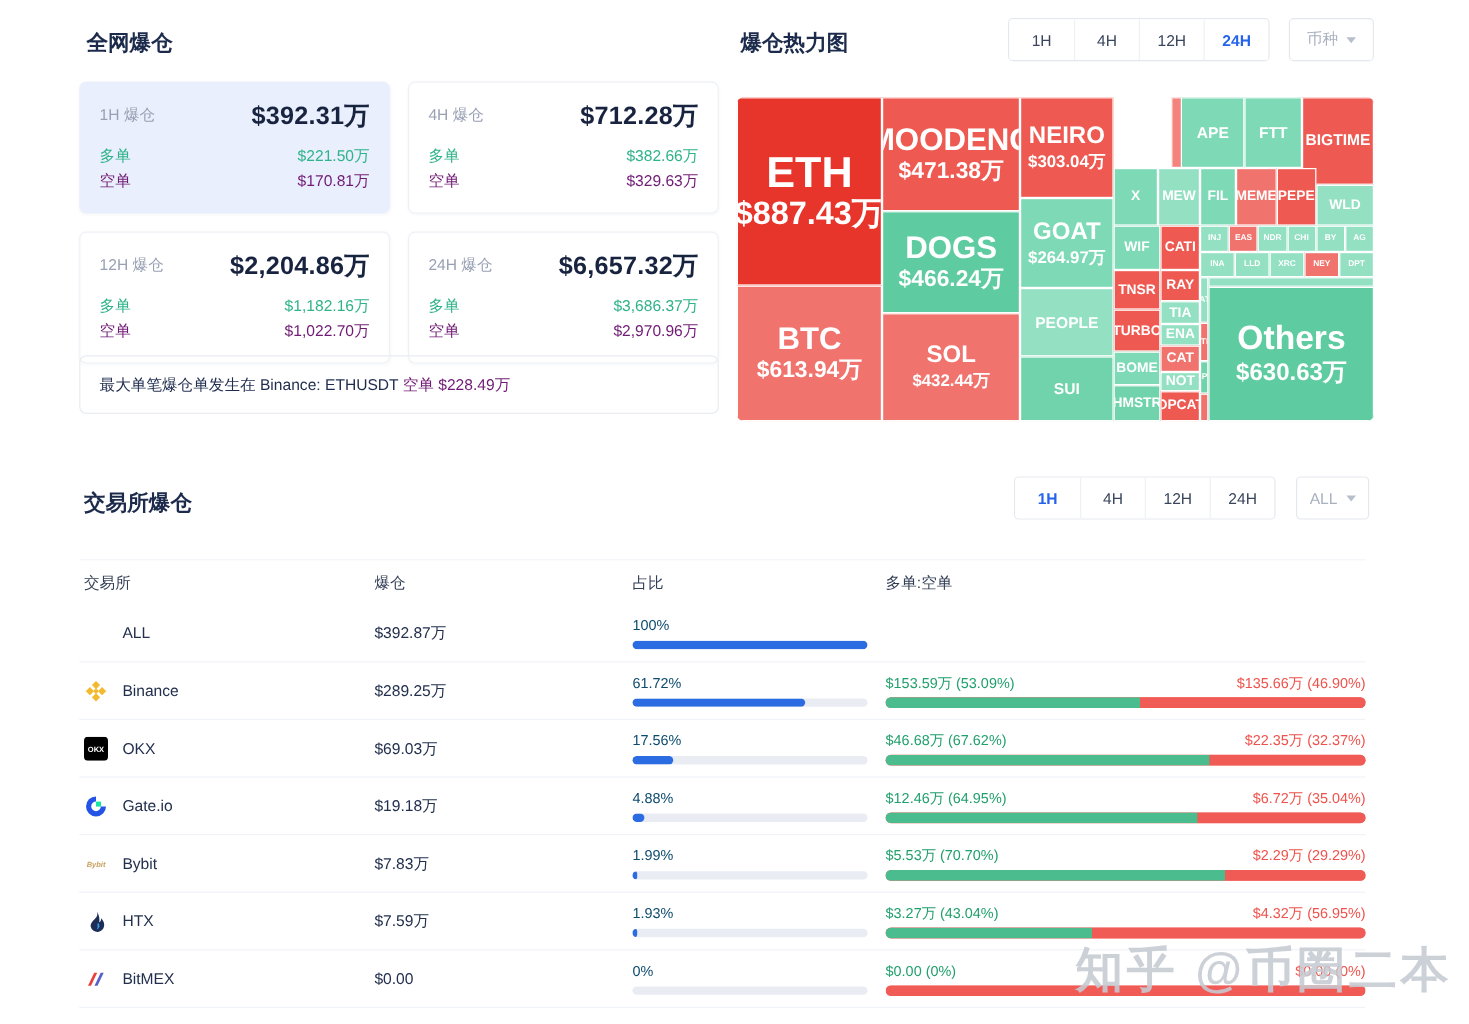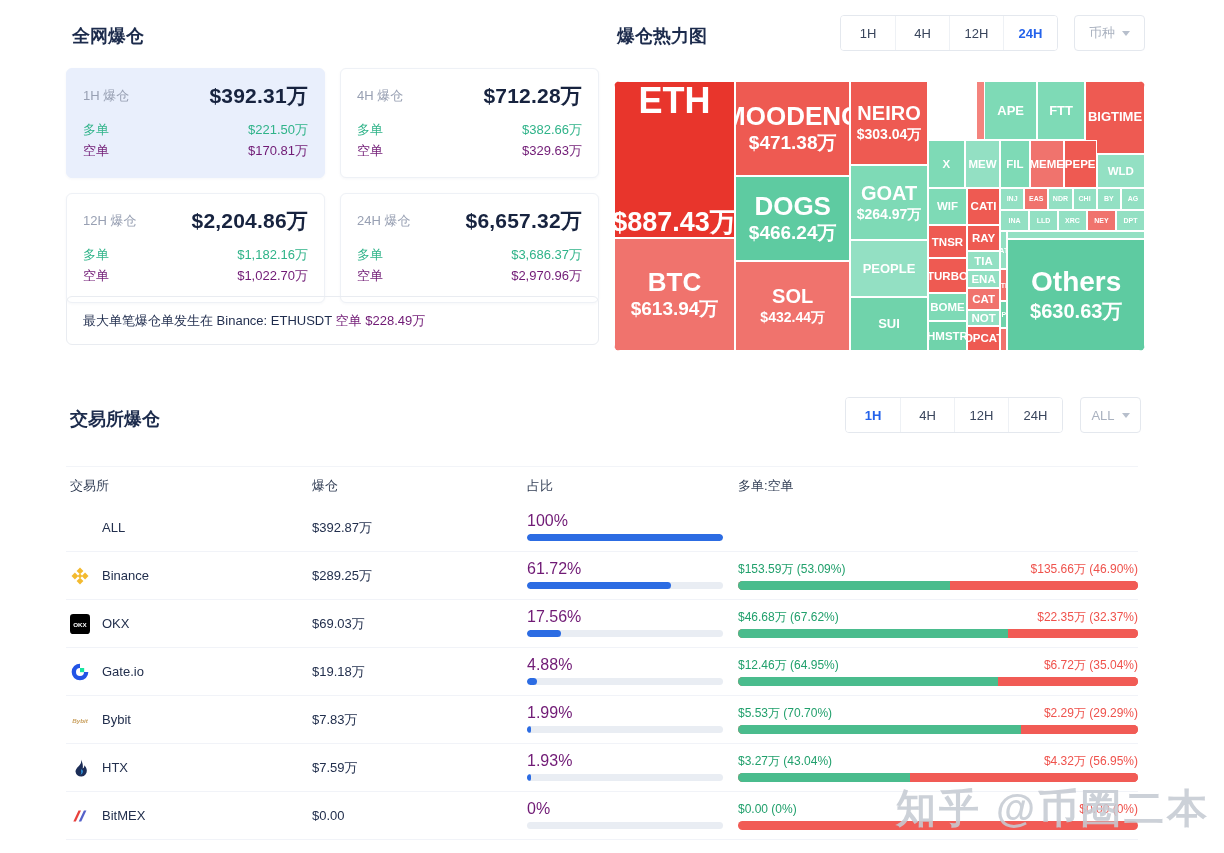--- a/index.html
+++ b/index.html
@@ -57,21 +57,21 @@
   
   .table { position:absolute; left:66px; top:466px; width:1072px; }
   .t-head, .t-row { display:grid; grid-template-columns:246px 215px 211px 400px; align-items:center; }
   .t-head { height:38px; font-size:13px; color:#333f56; border-top:1px solid #f2f4f8; }
   .t-head .h1 { padding-left:4px; }
   .t-row { height:48px; border-bottom:1px solid #f1f3f8; }
   .cell-name { display:flex; align-items:center; gap:12px; padding-left:4px; font-size:13px; color:#222f4d; }
   .exch-icon { width:20px; height:20px; display:inline-flex; align-items:center; justify-content:center; }
   .exch-icon svg { width:20px; height:20px; }
   .cell-liq { font-size:13px; color:#222f4d; }
-  .pct-label { font-size:16px; color:#701a75; line-height:14px; }
+  .pct-label { font-size:12px; color:#0c4a6e; line-height:14px; }
   .track { width:196px; height:7px; border-radius:4px; background:#e9edf3; margin-top:6px; overflow:hidden; }
   .fill { height:100%; background:#2c6ce3; border-radius:4px; }
   .ls-labels { display:flex; justify-content:space-between; font-size:12px; line-height:14px; }
   .ls-long { color:#21a06c; } .ls-short { color:#ef524c; }
   .ls-bar { height:9px; border-radius:5px; overflow:hidden; display:flex; margin-top:5px; background:#f15b55; }
   .ls-green { background:#4abc8d; height:100%; }
   .ls-red { flex:1; background:#f15b55; height:100%; }
 
   .watermark { position:absolute; left:896px; top:781px; font-size:40px; font-weight:600;
                letter-spacing:3px; color:#c6cbd3; opacity:.88; pointer-events:none; z-index:5; }
@@ -154,21 +154,21 @@
       <div class="tab">12H</div>
       <div class="tab active">24H</div>
     </div>
 
   <div class="dropdown" style="left:1074px; top:15px; width:71px;">
       <span>币种</span>
       <span class="caret"></span>
     </div>
 
   <div class="treemap">
-      <div class="tile r1 t-a" style="left: 0%; top: 0%; width: 22.8%; height: 58%; justify-content: space-between;">
+      <div class="tile r1 t-a" style="left: 0%; top: 0%; width: 22.8%; height: 58%;">
         <span class="tl-sym">ETH</span>
         <span class="tl-val">$887.43万</span>
       </div>
       <div class="tile r3 t-b" style="left: 0%; top: 58%; width: 22.8%; height: 42%;">
         <span class="tl-sym">BTC</span>
         <span class="tl-val">$613.94万</span>
       </div>
       <div class="tile r2 t-b" style="left: 22.8%; top: 0%; width: 21.7%; height: 35%;">
         <span class="tl-sym">MOODENG</span>
         <span class="tl-val">$471.38万</span>

